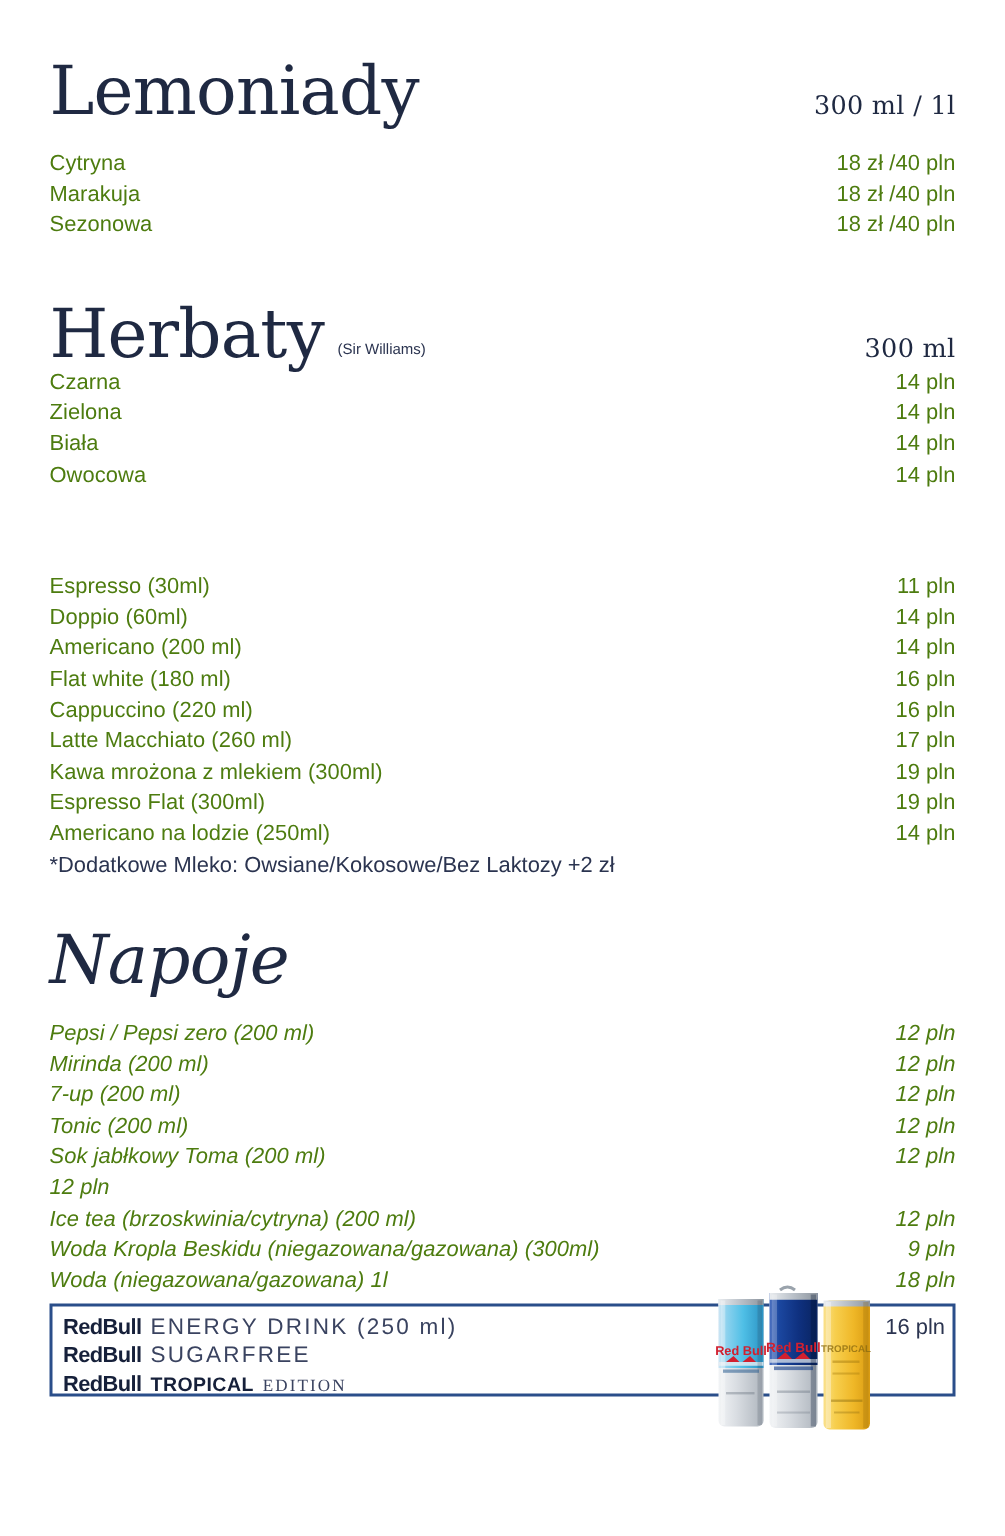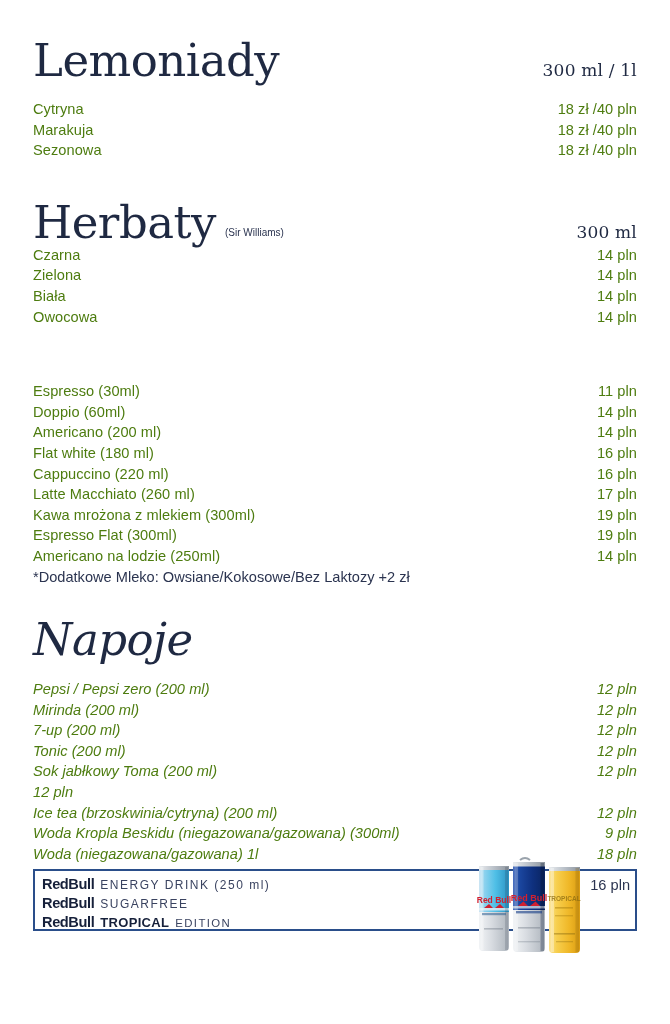--- a/index.html
+++ b/index.html
@@ -110,34 +110,35 @@
   }
   .rb-brand {
     font-family: "Liberation Sans", sans-serif;
     font-weight: bold;
     font-size: 14.6px;
     color: #16203a;
     letter-spacing: -0.4px;
   }
   .rb-desc {
     font-family: "Liberation Sans", sans-serif;
-    font-size: 12px;
+    font-size: 15px;
     letter-spacing: 1.5px;
     color: #3a4360;
   }
   .rb-desc.strong {
     font-weight: bold;
     font-size: 13px;
     letter-spacing: 0.3px;
     color: #16203a;
   }
   .rb-desc.small-after {
     font-size: 11.4px;
     letter-spacing: 1.4px;
     font-weight: normal;
+    font-family: Liberation Serif, serif;
   }
   .rb-right {
     flex: 0 0 70px;
     border-left: 2px solid #2a4e8a;
     display: flex;
     align-items: flex-start;
     justify-content: flex-end;
     padding: 4px 5px 0 0;
     box-sizing: border-box;
   }

